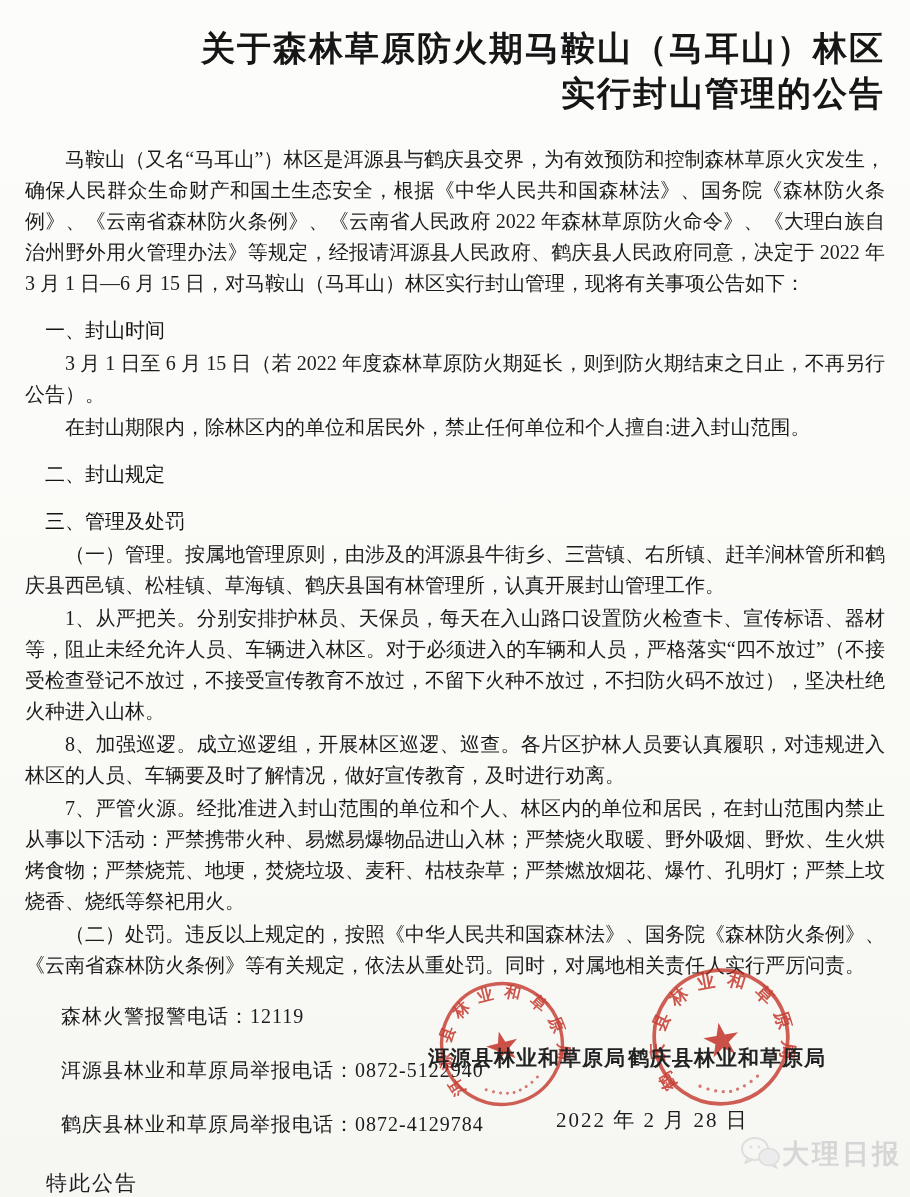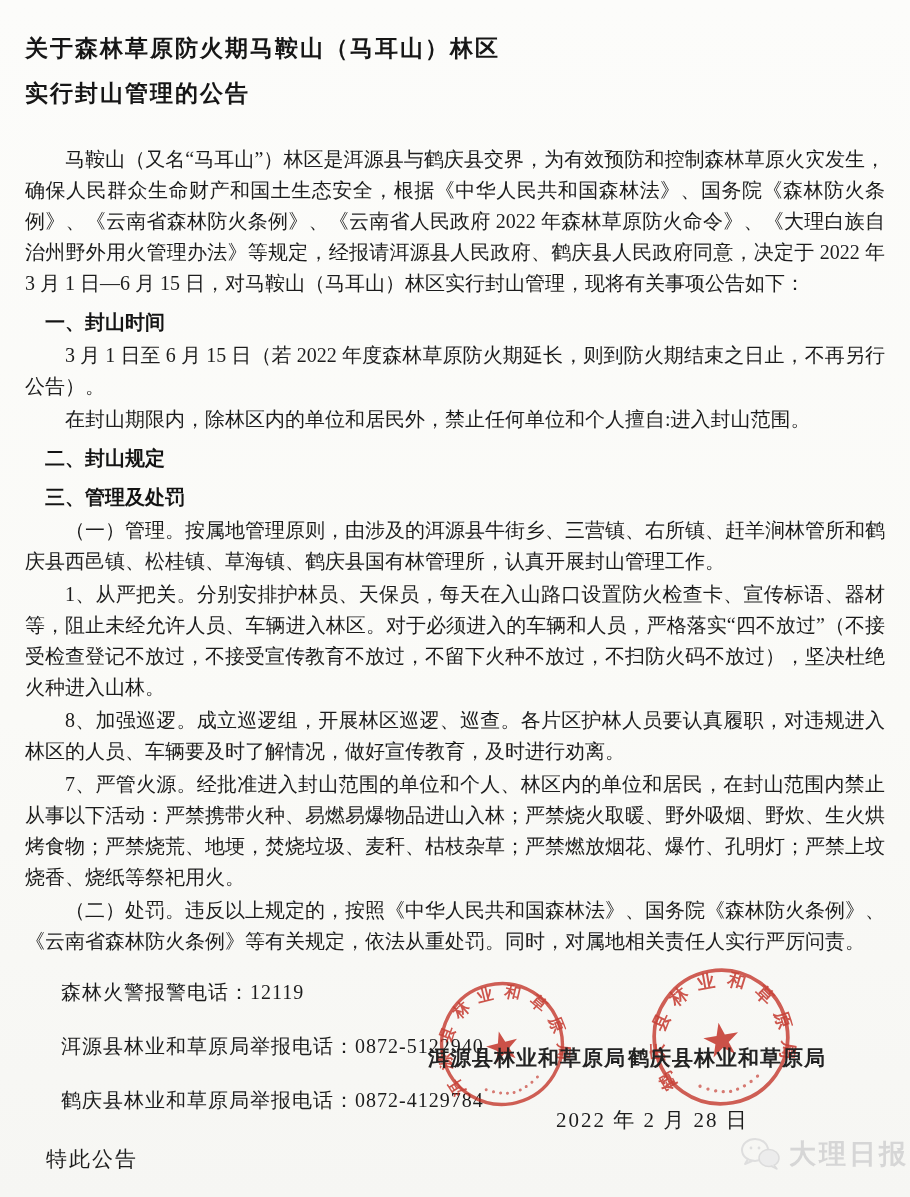--- a/index.html
+++ b/index.html
@@ -13,40 +13,40 @@
     width: 910px;
     height: 1197px;
     background: linear-gradient(180deg, #fcfcfa 0%, #fafaf7 60%, #f6f6f3 100%);
     color: #1f1f1f;
     overflow: hidden;
     box-sizing: border-box;
     padding: 0 25px;
   }
   .title {
     margin: 26px 0 14px 0;
-    text-align: left;
-    font-size: 23px;
+    text-align: right;
+    font-size: 34px;
     line-height: 45px;
     font-weight: 700;
     letter-spacing: 2px;
     color: #161616;
   }
   .para {
     margin: 0;
     font-size: 20px;
     line-height: 31px;
     text-align: justify;
     text-indent: 2em;
     color: #1c1c1c;
   }
   .para.intro { margin-top: 28px; }
   .para.heading {
-    font-weight: 700;
+    font-weight: 400;
     text-indent: 1em;
-    margin-top: 8px;
+    margin-top: 16px;
     color: #141414;
   }
   .para.sub { margin-top: 2px; }
   .phones { margin-top: 6px; }
   .phone {
     margin: 16px;
     font-size: 20px;
     line-height: 38px;
     text-indent: 1em;
     letter-spacing: 1px;
@@ -98,22 +98,20 @@
     fill: rgba(193,42,31,0.92);
     text-anchor: middle;
     font-family: "DejaVu Sans", sans-serif;
   }
   .stamp-code-dot { fill: rgba(193,42,31,0.7); }
   .watermark {
     position: absolute;
     left: 740px; top: 1136px;
     z-index: 2;
     display: flex;
-    align-items: center;
-    gap: 7px;
     color: #d6d6d6;
     font-size: 27px;
     letter-spacing: 3px;
     font-weight: 600;
     font-family: "Liberation Sans", sans-serif;
   }
 </style>
 </head>
 <body>
 

